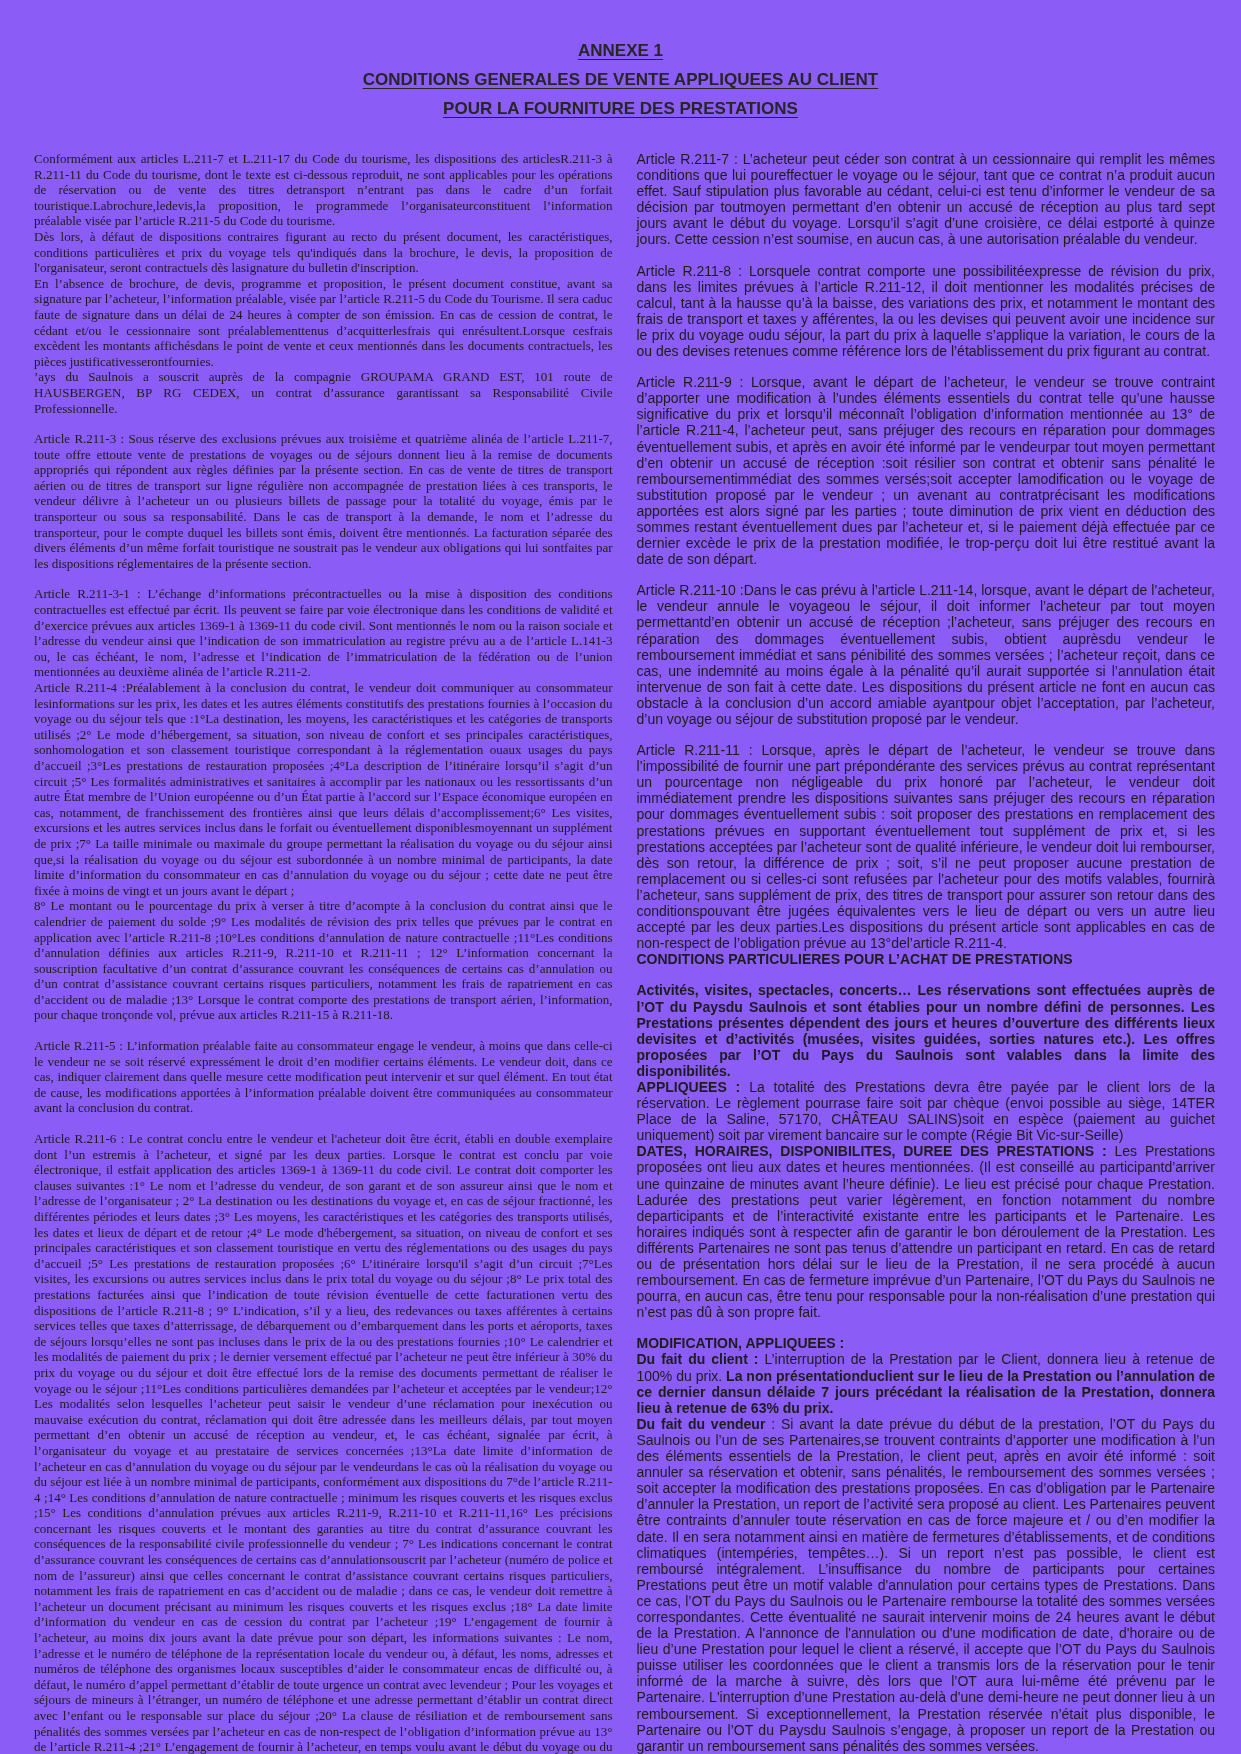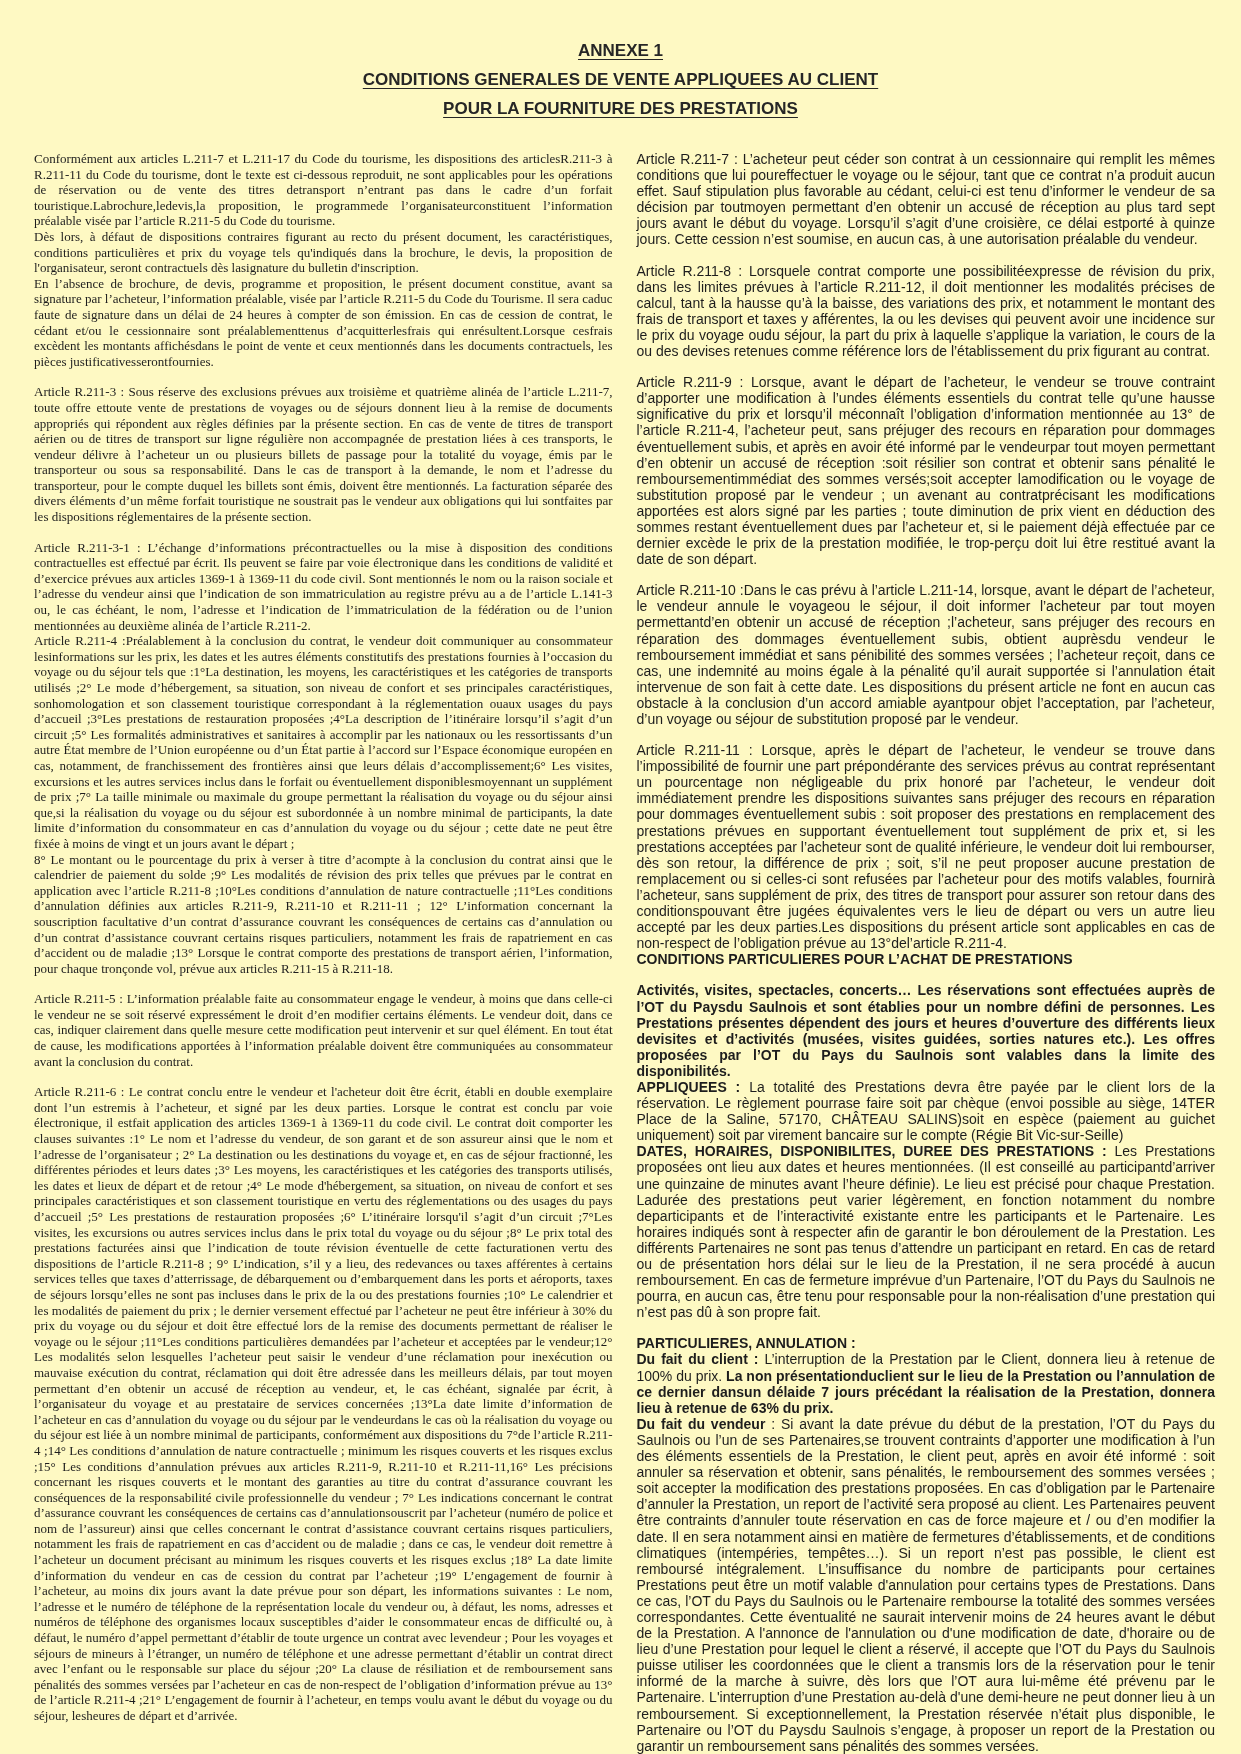--- a/index.html
+++ b/index.html
@@ -1,19 +1,19 @@
 <!DOCTYPE html>
 <html><head>
 <meta charset="utf-8">
 <style>
   * { margin: 0; padding: 0; box-sizing: border-box; }
   html, body { background: #ffffff; }
   .page {
     width: 1241px; height: 1754px;
-    background: #fef9c3;
+    background: #8b5cf6;
     overflow: hidden;
     position: relative;
     color: #1d1d1d;
   }
   .title-block {
     text-align: center;
     padding-top: 36px;
     font-family: "Liberation Sans", sans-serif;
     font-weight: bold;
     font-size: 17px;
@@ -53,36 +53,37 @@
   <div class="title-block">
     <div class="title-line">ANNEXE 1</div>
     <div class="title-line">CONDITIONS GENERALES DE VENTE APPLIQUEES AU CLIENT</div>
     <div class="title-line">POUR LA FOURNITURE DES PRESTATIONS</div>
   </div>
   <div class="columns">
     <div class="col col-left" id="left-col">
         <p class="para"><span>Conformément aux articles L.211-7 et L.211-17 du Code du tourisme, les dispositions des articlesR.211-3 à R.211-11 du Code du tourisme, dont le texte est ci-dessous reproduit, ne sont applicables pour les opérations de réservation ou de vente des titres detransport n’entrant pas dans le cadre d’un forfait touristique.Labrochure,ledevis,la proposition, le programmede l’organisateurconstituent l’information préalable visée par l’article R.211-5 du Code du tourisme.</span></p>
         <p class="para"><span>Dès lors, à défaut de dispositions contraires figurant au recto du présent document, les caractéristiques, conditions particulières et prix du voyage tels qu'indiqués dans la brochure, le devis, la proposition de l'organisateur, seront contractuels dès lasignature du bulletin d'inscription.</span></p>
         <p class="para"><span>En l’absence de brochure, de devis, programme et proposition, le présent document constitue, avant sa signature par l’acheteur, l’information préalable, visée par l’article R.211-5 du Code du Tourisme. Il sera caduc faute de signature dans un délai de 24 heures à compter de son émission. En cas de cession de contrat, le cédant et/ou le cessionnaire sont préalablementtenus d’acquitterlesfrais qui enrésultent.Lorsque cesfrais excèdent les montants affichésdans le point de vente et ceux mentionnés dans les documents contractuels, les pièces justificativesserontfournies.</span></p>
+        <p class="para"><span>’ays du Saulnois a souscrit auprès de la compagnie GROUPAMA GRAND EST, 101 route de HAUSBERGEN, BP RG CEDEX, un contrat d’assurance garantissant sa Responsabilité Civile Professionnelle.</span></p>
         <p class="para gap"><span>Article R.211-3 : Sous réserve des exclusions prévues aux troisième et quatrième alinéa de l’article L.211-7, toute offre ettoute vente de prestations de voyages ou de séjours donnent lieu à la remise de documents appropriés qui répondent aux règles définies par la présente section. En cas de vente de titres de transport aérien ou de titres de transport sur ligne régulière non accompagnée de prestation liées à ces transports, le vendeur délivre à l’acheteur un ou plusieurs billets de passage pour la totalité du voyage, émis par le transporteur ou sous sa responsabilité. Dans le cas de transport à la demande, le nom et l’adresse du transporteur, pour le compte duquel les billets sont émis, doivent être mentionnés. La facturation séparée des divers éléments d’un même forfait touristique ne soustrait pas le vendeur aux obligations qui lui sontfaites par les dispositions réglementaires de la présente section.</span></p>
         <p class="para gap"><span>Article R.211-3-1 : L’échange d’informations précontractuelles ou la mise à disposition des conditions contractuelles est effectué par écrit. Ils peuvent se faire par voie électronique dans les conditions de validité et d’exercice prévues aux articles 1369-1 à 1369-11 du code civil. Sont mentionnés le nom ou la raison sociale et l’adresse du vendeur ainsi que l’indication de son immatriculation au registre prévu au a de l’article L.141-3 ou, le cas échéant, le nom, l’adresse et l’indication de l’immatriculation de la fédération ou de l’union mentionnées au deuxième alinéa de l’article R.211-2.</span></p>
         <p class="para"><span>Article R.211-4 :Préalablement à la conclusion du contrat, le vendeur doit communiquer au consommateur lesinformations sur les prix, les dates et les autres éléments constitutifs des prestations fournies à l’occasion du voyage ou du séjour tels que :1°La destination, les moyens, les caractéristiques et les catégories de transports utilisés ;2° Le mode d’hébergement, sa situation, son niveau de confort et ses principales caractéristiques, sonhomologation et son classement touristique correspondant à la réglementation ouaux usages du pays d’accueil ;3°Les prestations de restauration proposées ;4°La description de l’itinéraire lorsqu’il s’agit d’un circuit ;5° Les formalités administratives et sanitaires à accomplir par les nationaux ou les ressortissants d’un autre État membre de l’Union européenne ou d’un État partie à l’accord sur l’Espace économique européen en cas, notamment, de franchissement des frontières ainsi que leurs délais d’accomplissement;6° Les visites, excursions et les autres services inclus dans le forfait ou éventuellement disponiblesmoyennant un supplément de prix ;7° La taille minimale ou maximale du groupe permettant la réalisation du voyage ou du séjour ainsi que,si la réalisation du voyage ou du séjour est subordonnée à un nombre minimal de participants, la date limite d’information du consommateur en cas d’annulation du voyage ou du séjour ; cette date ne peut être fixée à moins de vingt et un jours avant le départ ;</span></p>
         <p class="para"><span>8° Le montant ou le pourcentage du prix à verser à titre d’acompte à la conclusion du contrat ainsi que le calendrier de paiement du solde ;9° Les modalités de révision des prix telles que prévues par le contrat en application avec l’article R.211-8 ;10°Les conditions d’annulation de nature contractuelle ;11°Les conditions d’annulation définies aux articles R.211-9, R.211-10 et R.211-11 ; 12° L’information concernant la souscription facultative d’un contrat d’assurance couvrant les conséquences de certains cas d’annulation ou d’un contrat d’assistance couvrant certains risques particuliers, notamment les frais de rapatriement en cas d’accident ou de maladie ;13° Lorsque le contrat comporte des prestations de transport aérien, l’information, pour chaque tronçonde vol, prévue aux articles R.211-15 à R.211-18.</span></p>
         <p class="para gap"><span>Article R.211-5 : L’information préalable faite au consommateur engage le vendeur, à moins que dans celle-ci le vendeur ne se soit réservé expressément le droit d’en modifier certains éléments. Le vendeur doit, dans ce cas, indiquer clairement dans quelle mesure cette modification peut intervenir et sur quel élément. En tout état de cause, les modifications apportées à l’information préalable doivent être communiquées au consommateur avant la conclusion du contrat.</span></p>
         <p class="para gap"><span>Article R.211-6 : Le contrat conclu entre le vendeur et l'acheteur doit être écrit, établi en double exemplaire dont l’un estremis à l’acheteur, et signé par les deux parties. Lorsque le contrat est conclu par voie électronique, il estfait application des articles 1369-1 à 1369-11 du code civil. Le contrat doit comporter les clauses suivantes :1° Le nom et l’adresse du vendeur, de son garant et de son assureur ainsi que le nom et l’adresse de l’organisateur ; 2° La destination ou les destinations du voyage et, en cas de séjour fractionné, les différentes périodes et leurs dates ;3° Les moyens, les caractéristiques et les catégories des transports utilisés, les dates et lieux de départ et de retour ;4° Le mode d'hébergement, sa situation, on niveau de confort et ses principales caractéristiques et son classement touristique en vertu des réglementations ou des usages du pays d’accueil ;5° Les prestations de restauration proposées ;6° L’itinéraire lorsqu'il s’agit d’un circuit ;7°Les visites, les excursions ou autres services inclus dans le prix total du voyage ou du séjour ;8° Le prix total des prestations facturées ainsi que l’indication de toute révision éventuelle de cette facturationen vertu des dispositions de l’article R.211-8 ; 9° L’indication, s’il y a lieu, des redevances ou taxes afférentes à certains services telles que taxes d’atterrissage, de débarquement ou d’embarquement dans les ports et aéroports, taxes de séjours lorsqu’elles ne sont pas incluses dans le prix de la ou des prestations fournies ;10° Le calendrier et les modalités de paiement du prix ; le dernier versement effectué par l’acheteur ne peut être inférieur à 30% du prix du voyage ou du séjour et doit être effectué lors de la remise des documents permettant de réaliser le voyage ou le séjour ;11°Les conditions particulières demandées par l’acheteur et acceptées par le vendeur;12° Les modalités selon lesquelles l’acheteur peut saisir le vendeur d’une réclamation pour inexécution ou mauvaise exécution du contrat, réclamation qui doit être adressée dans les meilleurs délais, par tout moyen permettant d’en obtenir un accusé de réception au vendeur, et, le cas échéant, signalée par écrit, à l’organisateur du voyage et au prestataire de services concernées ;13°La date limite d’information de l’acheteur en cas d’annulation du voyage ou du séjour par le vendeurdans le cas où la réalisation du voyage ou du séjour est liée à un nombre minimal de participants, conformément aux dispositions du 7°de l’article R.211-4 ;14° Les conditions d’annulation de nature contractuelle ; minimum les risques couverts et les risques exclus ;15° Les conditions d’annulation prévues aux articles R.211-9, R.211-10 et R.211-11,16° Les précisions concernant les risques couverts et le montant des garanties au titre du contrat d’assurance couvrant les conséquences de la responsabilité civile professionnelle du vendeur ; 7° Les indications concernant le contrat d’assurance couvrant les conséquences de certains cas d’annulationsouscrit par l’acheteur (numéro de police et nom de l’assureur) ainsi que celles concernant le contrat d’assistance couvrant certains risques particuliers, notamment les frais de rapatriement en cas d’accident ou de maladie ; dans ce cas, le vendeur doit remettre à l’acheteur un document précisant au minimum les risques couverts et les risques exclus ;18° La date limite d’information du vendeur en cas de cession du contrat par l’acheteur ;19° L’engagement de fournir à l’acheteur, au moins dix jours avant la date prévue pour son départ, les informations suivantes : Le nom, l’adresse et le numéro de téléphone de la représentation locale du vendeur ou, à défaut, les noms, adresses et numéros de téléphone des organismes locaux susceptibles d’aider le consommateur encas de difficulté ou, à défaut, le numéro d’appel permettant d’établir de toute urgence un contrat avec levendeur ; Pour les voyages et séjours de mineurs à l’étranger, un numéro de téléphone et une adresse permettant d’établir un contrat direct avec l’enfant ou le responsable sur place du séjour ;20° La clause de résiliation et de remboursement sans pénalités des sommes versées par l’acheteur en cas de non-respect de l’obligation d’information prévue au 13° de l’article R.211-4 ;21° L’engagement de fournir à l’acheteur, en temps voulu avant le début du voyage ou du séjour, lesheures de départ et d’arrivée.</span></p>
       </div>
     <div class="col col-right" id="right-col">
         <p class="para"><span>Article R.211-7 : L’acheteur peut céder son contrat à un cessionnaire qui remplit les mêmes conditions que lui poureffectuer le voyage ou le séjour, tant que ce contrat n’a produit aucun effet. Sauf stipulation plus favorable au cédant, celui-ci est tenu d’informer le vendeur de sa décision par toutmoyen permettant d’en obtenir un accusé de réception au plus tard sept jours avant le début du voyage. Lorsqu’il s’agit d’une croisière, ce délai estporté à quinze jours. Cette cession n’est soumise, en aucun cas, à une autorisation préalable du vendeur.</span></p>
         <p class="para gap"><span>Article R.211-8 : Lorsquele contrat comporte une possibilitéexpresse de révision du prix, dans les limites prévues à l’article R.211-12, il doit mentionner les modalités précises de calcul, tant à la hausse qu’à la baisse, des variations des prix, et notamment le montant des frais de transport et taxes y afférentes, la ou les devises qui peuvent avoir une incidence sur le prix du voyage oudu séjour, la part du prix à laquelle s’applique la variation, le cours de la ou des devises retenues comme référence lors de l’établissement du prix figurant au contrat.</span></p>
         <p class="para gap"><span>Article R.211-9 : Lorsque, avant le départ de l’acheteur, le vendeur se trouve contraint d’apporter une modification à l’undes éléments essentiels du contrat telle qu’une hausse significative du prix et lorsqu’il méconnaît l’obligation d’information mentionnée au 13° de l’article R.211-4, l’acheteur peut, sans préjuger des recours en réparation pour dommages éventuellement subis, et après en avoir été informé par le vendeurpar tout moyen permettant d’en obtenir un accusé de réception :soit résilier son contrat et obtenir sans pénalité le remboursementimmédiat des sommes versés;soit accepter lamodification ou le voyage de substitution proposé par le vendeur ; un avenant au contratprécisant les modifications apportées est alors signé par les parties ; toute diminution de prix vient en déduction des sommes restant éventuellement dues par l’acheteur et, si le paiement déjà effectuée par ce dernier excède le prix de la prestation modifiée, le trop-perçu doit lui être restitué avant la date de son départ.</span></p>
         <p class="para gap"><span>Article R.211-10 :Dans le cas prévu à l’article L.211-14, lorsque, avant le départ de l’acheteur, le vendeur annule le voyageou le séjour, il doit informer l’acheteur par tout moyen permettantd’en obtenir un accusé de réception ;l’acheteur, sans préjuger des recours en réparation des dommages éventuellement subis, obtient auprèsdu vendeur le remboursement immédiat et sans pénibilité des sommes versées ; l’acheteur reçoit, dans ce cas, une indemnité au moins égale à la pénalité qu’il aurait supportée si l’annulation était intervenue de son fait à cette date. Les dispositions du présent article ne font en aucun cas obstacle à la conclusion d’un accord amiable ayantpour objet l’acceptation, par l’acheteur, d’un voyage ou séjour de substitution proposé par le vendeur.</span></p>
         <p class="para gap"><span>Article R.211-11 : Lorsque, après le départ de l’acheteur, le vendeur se trouve dans l’impossibilité de fournir une part prépondérante des services prévus au contrat représentant un pourcentage non négligeable du prix honoré par l’acheteur, le vendeur doit immédiatement prendre les dispositions suivantes sans préjuger des recours en réparation pour dommages éventuellement subis : soit proposer des prestations en remplacement des prestations prévues en supportant éventuellement tout supplément de prix et, si les prestations acceptées par l’acheteur sont de qualité inférieure, le vendeur doit lui rembourser, dès son retour, la différence de prix ; soit, s’il ne peut proposer aucune prestation de remplacement ou si celles-ci sont refusées par l’acheteur pour des motifs valables, fournirà l’acheteur, sans supplément de prix, des titres de transport pour assurer son retour dans des conditionspouvant être jugées équivalentes vers le lieu de départ ou vers un autre lieu accepté par les deux parties.Les dispositions du présent article sont applicables en cas de non-respect de l’obligation prévue au 13°del’article R.211-4.</span></p>
         <p class="para"><span class="bold">CONDITIONS PARTICULIERES POUR L’ACHAT DE PRESTATIONS</span></p>
         <p class="para gap"><span class="bold">Activités, visites, spectacles, concerts… Les réservations sont effectuées auprès de l’OT du Paysdu Saulnois et sont établies pour un nombre défini de personnes. Les Prestations présentes dépendent des jours et heures d’ouverture des différents lieux devisites et d’activités (musées, visites guidées, sorties natures etc.). Les offres proposées par l’OT du Pays du Saulnois sont valables dans la limite des disponibilités.</span></p>
         <p class="para"><span class="bold">APPLIQUEES : </span><span>La totalité des Prestations devra être payée par le client lors de la réservation. Le règlement pourrase faire soit par chèque (envoi possible au siège, 14TER Place de la Saline, 57170, CHÂTEAU SALINS)soit en espèce (paiement au guichet uniquement) soit par virement bancaire sur le compte (Régie Bit Vic-sur-Seille)</span></p>
         <p class="para"><span class="bold"> DATES, HORAIRES, DISPONIBILITES, DUREE DES PRESTATIONS : </span><span>Les Prestations proposées ont lieu aux dates et heures mentionnées. (Il est conseillé au participantd’arriver une quinzaine de minutes avant l’heure définie). Le lieu est précisé pour chaque Prestation. Ladurée des prestations peut varier légèrement, en fonction notamment du nombre departicipants et de l’interactivité existante entre les participants et le Partenaire. Les horaires indiqués sont à respecter afin de garantir le bon déroulement de la Prestation. Les différents Partenaires ne sont pas tenus d’attendre un participant en retard. En cas de retard ou de présentation hors délai sur le lieu de la Prestation, il ne sera procédé à aucun remboursement. En cas de fermeture imprévue d’un Partenaire, l’OT du Pays du Saulnois ne pourra, en aucun cas, être tenu pour responsable pour la non-réalisation d’une prestation qui n’est pas dû à son propre fait.</span></p>
-        <p class="para gap"><span class="bold">PARTICULIERES, ANNULATION :</span></p>
+        <p class="para gap"><span class="bold">MODIFICATION, APPLIQUEES :</span></p>
         <p class="para"><span class="bold">Du fait du client : </span><span>L’interruption de la Prestation par le Client, donnera lieu à retenue de 100% du prix. </span><span class="bold">La non présentationduclient sur le lieu de la Prestation ou l’annulation de ce dernier dansun délaide 7 jours précédant la réalisation de la Prestation, donnera lieu à retenue de 63% du prix.</span></p>
         <p class="para"><span class="bold">Du fait du vendeur</span><span> : Si avant la date prévue du début de la prestation, l’OT du Pays du Saulnois ou l’un de ses Partenaires,se trouvent contraints d’apporter une modification à l’un des éléments essentiels de la Prestation, le client peut, après en avoir été informé : soit annuler sa réservation et obtenir, sans pénalités, le remboursement des sommes versées ; soit accepter la modification des prestations proposées. En cas d’obligation par le Partenaire d’annuler la Prestation, un report de l’activité sera proposé au client. Les Partenaires peuvent être contraints d’annuler toute réservation en cas de force majeure et / ou d’en modifier la date. Il en sera notamment ainsi en matière de fermetures d’établissements, et de conditions climatiques (intempéries, tempêtes…). Si un report n’est pas possible, le client est remboursé intégralement. L’insuffisance du nombre de participants pour certaines Prestations peut être un motif valable d'annulation pour certains types de Prestations. Dans ce cas, l’OT du Pays du Saulnois ou le Partenaire rembourse la totalité des sommes versées correspondantes. Cette éventualité ne saurait intervenir moins de 24 heures avant le début de la Prestation. A l'annonce de l'annulation ou d'une modification de date, d'horaire ou de lieu d’une Prestation pour lequel le client a réservé, il accepte que l’OT du Pays du Saulnois puisse utiliser les coordonnées que le client a transmis lors de la réservation pour le tenir informé de la marche à suivre, dès lors que l’OT aura lui-même été prévenu par le Partenaire. L'interruption d’une Prestation au-delà d'une demi-heure ne peut donner lieu à un remboursement. Si exceptionnellement, la Prestation réservée n’était plus disponible, le Partenaire ou l’OT du Paysdu Saulnois s’engage, à proposer un report de la Prestation ou garantir un remboursement sans pénalités des sommes versées.</span></p>
         <p class="para gap"><span class="bold"> RESPONSABILITÉ : </span><span>L’Office de Tourisme n’est pas responsable en cas de perte, durant l’acheminement de la manifestation.</span></p>
       </div>
   </div>
 </div>
 
 </body></html>

